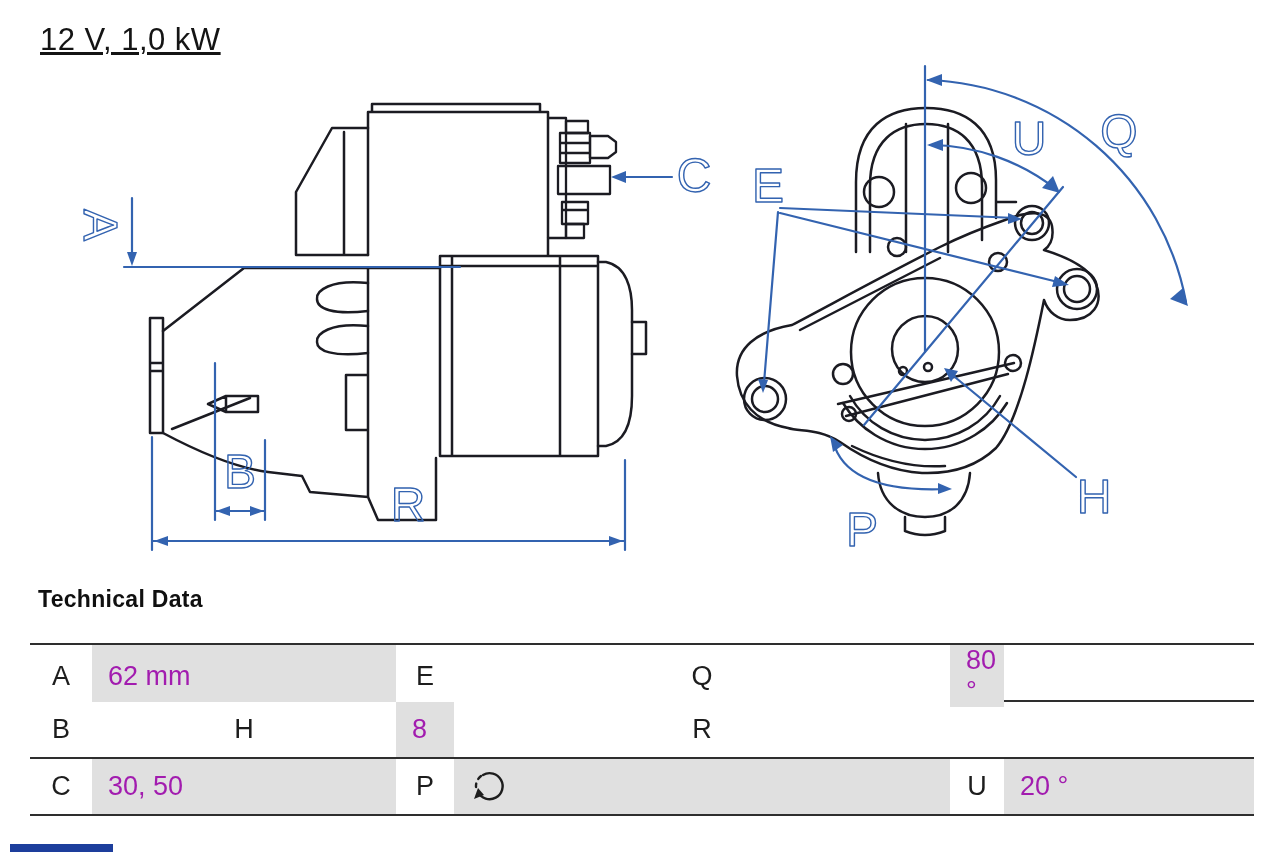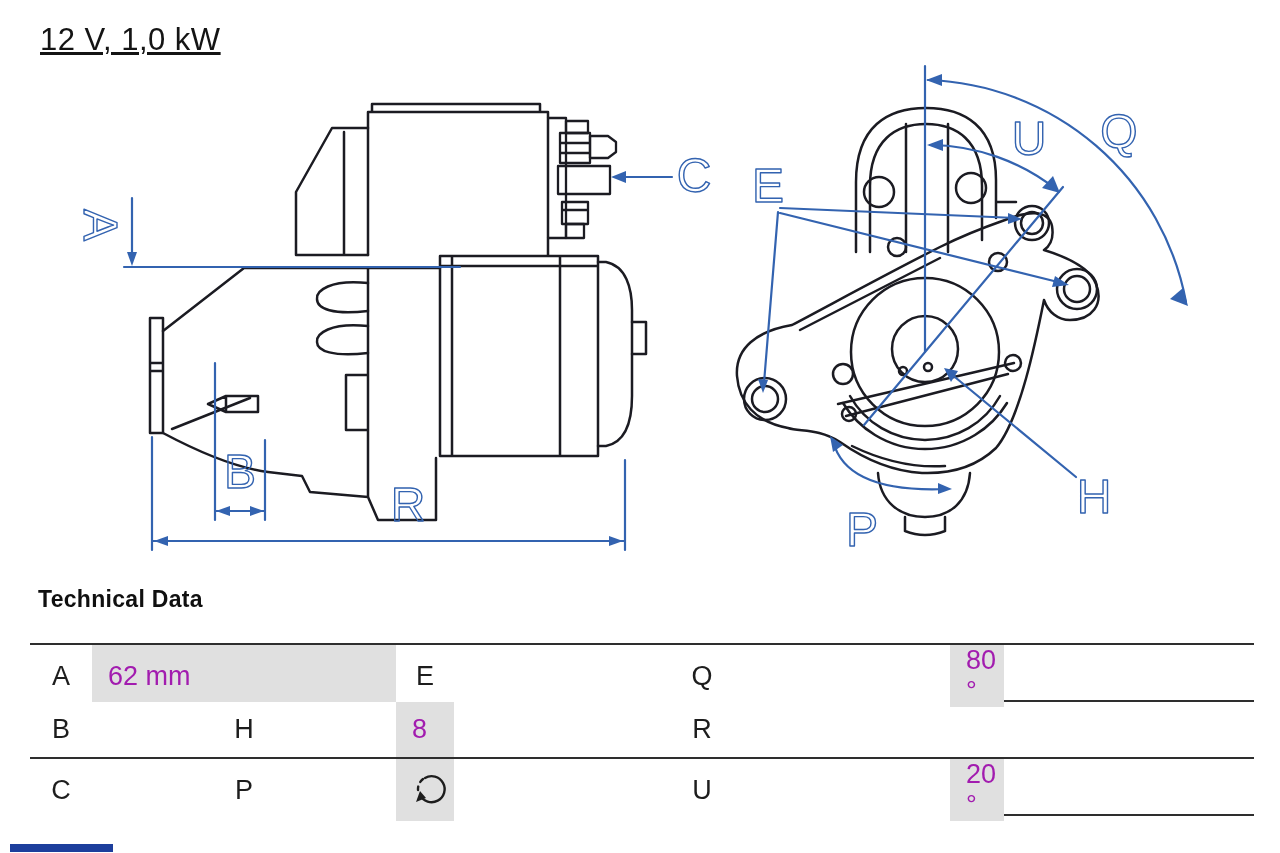--- a/index.html
+++ b/index.html
@@ -191,20 +191,21 @@
 
       <div class="tech-row">
         <div class="cell-key">B</div>
         <div class="cell-key">H</div>
         <div class="cell-val">8</div>
         <div class="cell-key">R</div>
       </div>
 
       <div class="tech-row">
         <div class="cell-key">C</div>
+        <div class="cell-val">30, 50</div>
         <div class="cell-key">P</div>
         <div class="cell-val">
           <svg class="rot-icon" width="38" height="38" viewBox="0 0 38 38" fill="none">
             <path d="M13,7 A13,13 0 1 1 8,24" stroke="#1d1d1d" stroke-width="2.4" stroke-linecap="round"></path>
             <path d="M11,8 A13,13 0 0 0 6,19" stroke="#1d1d1d" stroke-width="2.4" stroke-dasharray="4 5" stroke-linecap="round"></path>
             <polygon points="4,31 14,27 8,20" fill="#1d1d1d"></polygon>
           </svg>
           <span></span>
         </div>
         <div class="cell-key">U</div>

